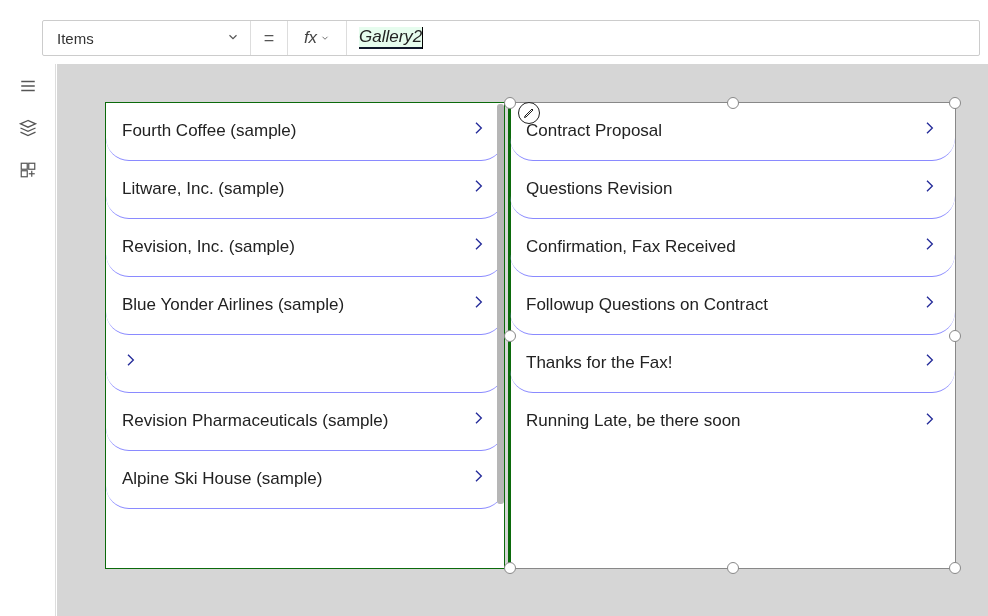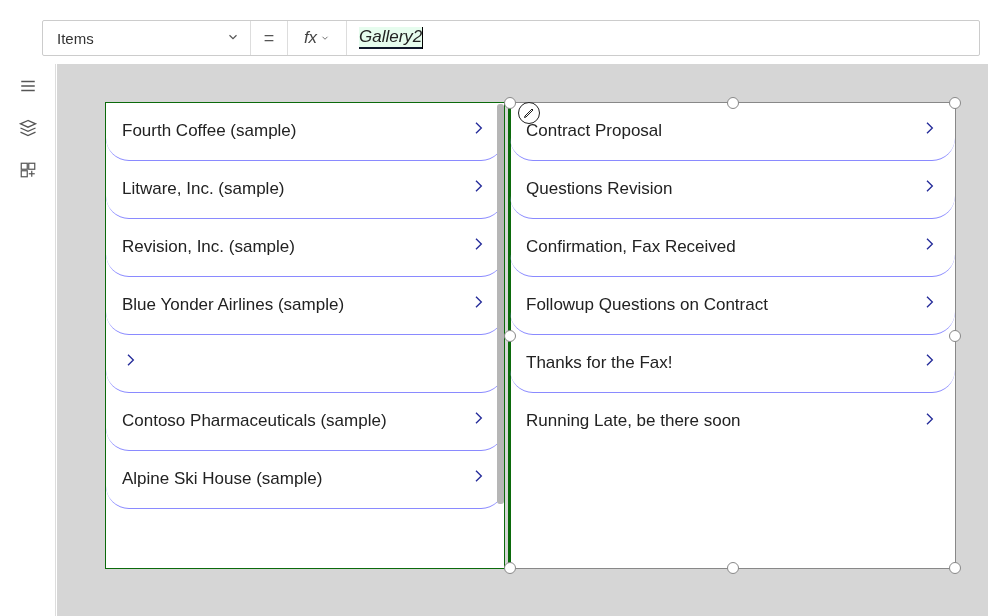--- a/index.html
+++ b/index.html
@@ -160,21 +160,21 @@
       <span class="chev"><svg class="chev-svg" viewBox="0 0 24 24" fill="none" stroke="currentColor" stroke-width="2">
             <polyline points="9 4 17 12 9 20"></polyline>
           </svg></span>
     </div>
     <div class="row">
       <span class="chev"><svg class="chev-svg" viewBox="0 0 24 24" fill="none" stroke="currentColor" stroke-width="2">
             <polyline points="9 4 17 12 9 20"></polyline>
           </svg></span>
     </div>
     <div class="row">
-      <span>Contoso Pharmaceuticals (sample)</span>
+      <span>Revision Pharmaceuticals (sample)</span>
       <span class="chev"><svg class="chev-svg" viewBox="0 0 24 24" fill="none" stroke="currentColor" stroke-width="2">
             <polyline points="9 4 17 12 9 20"></polyline>
           </svg></span>
     </div>
     <div class="row">
       <span>Alpine Ski House (sample)</span>
       <span class="chev"><svg class="chev-svg" viewBox="0 0 24 24" fill="none" stroke="currentColor" stroke-width="2">
             <polyline points="9 4 17 12 9 20"></polyline>
           </svg></span>
     </div>

